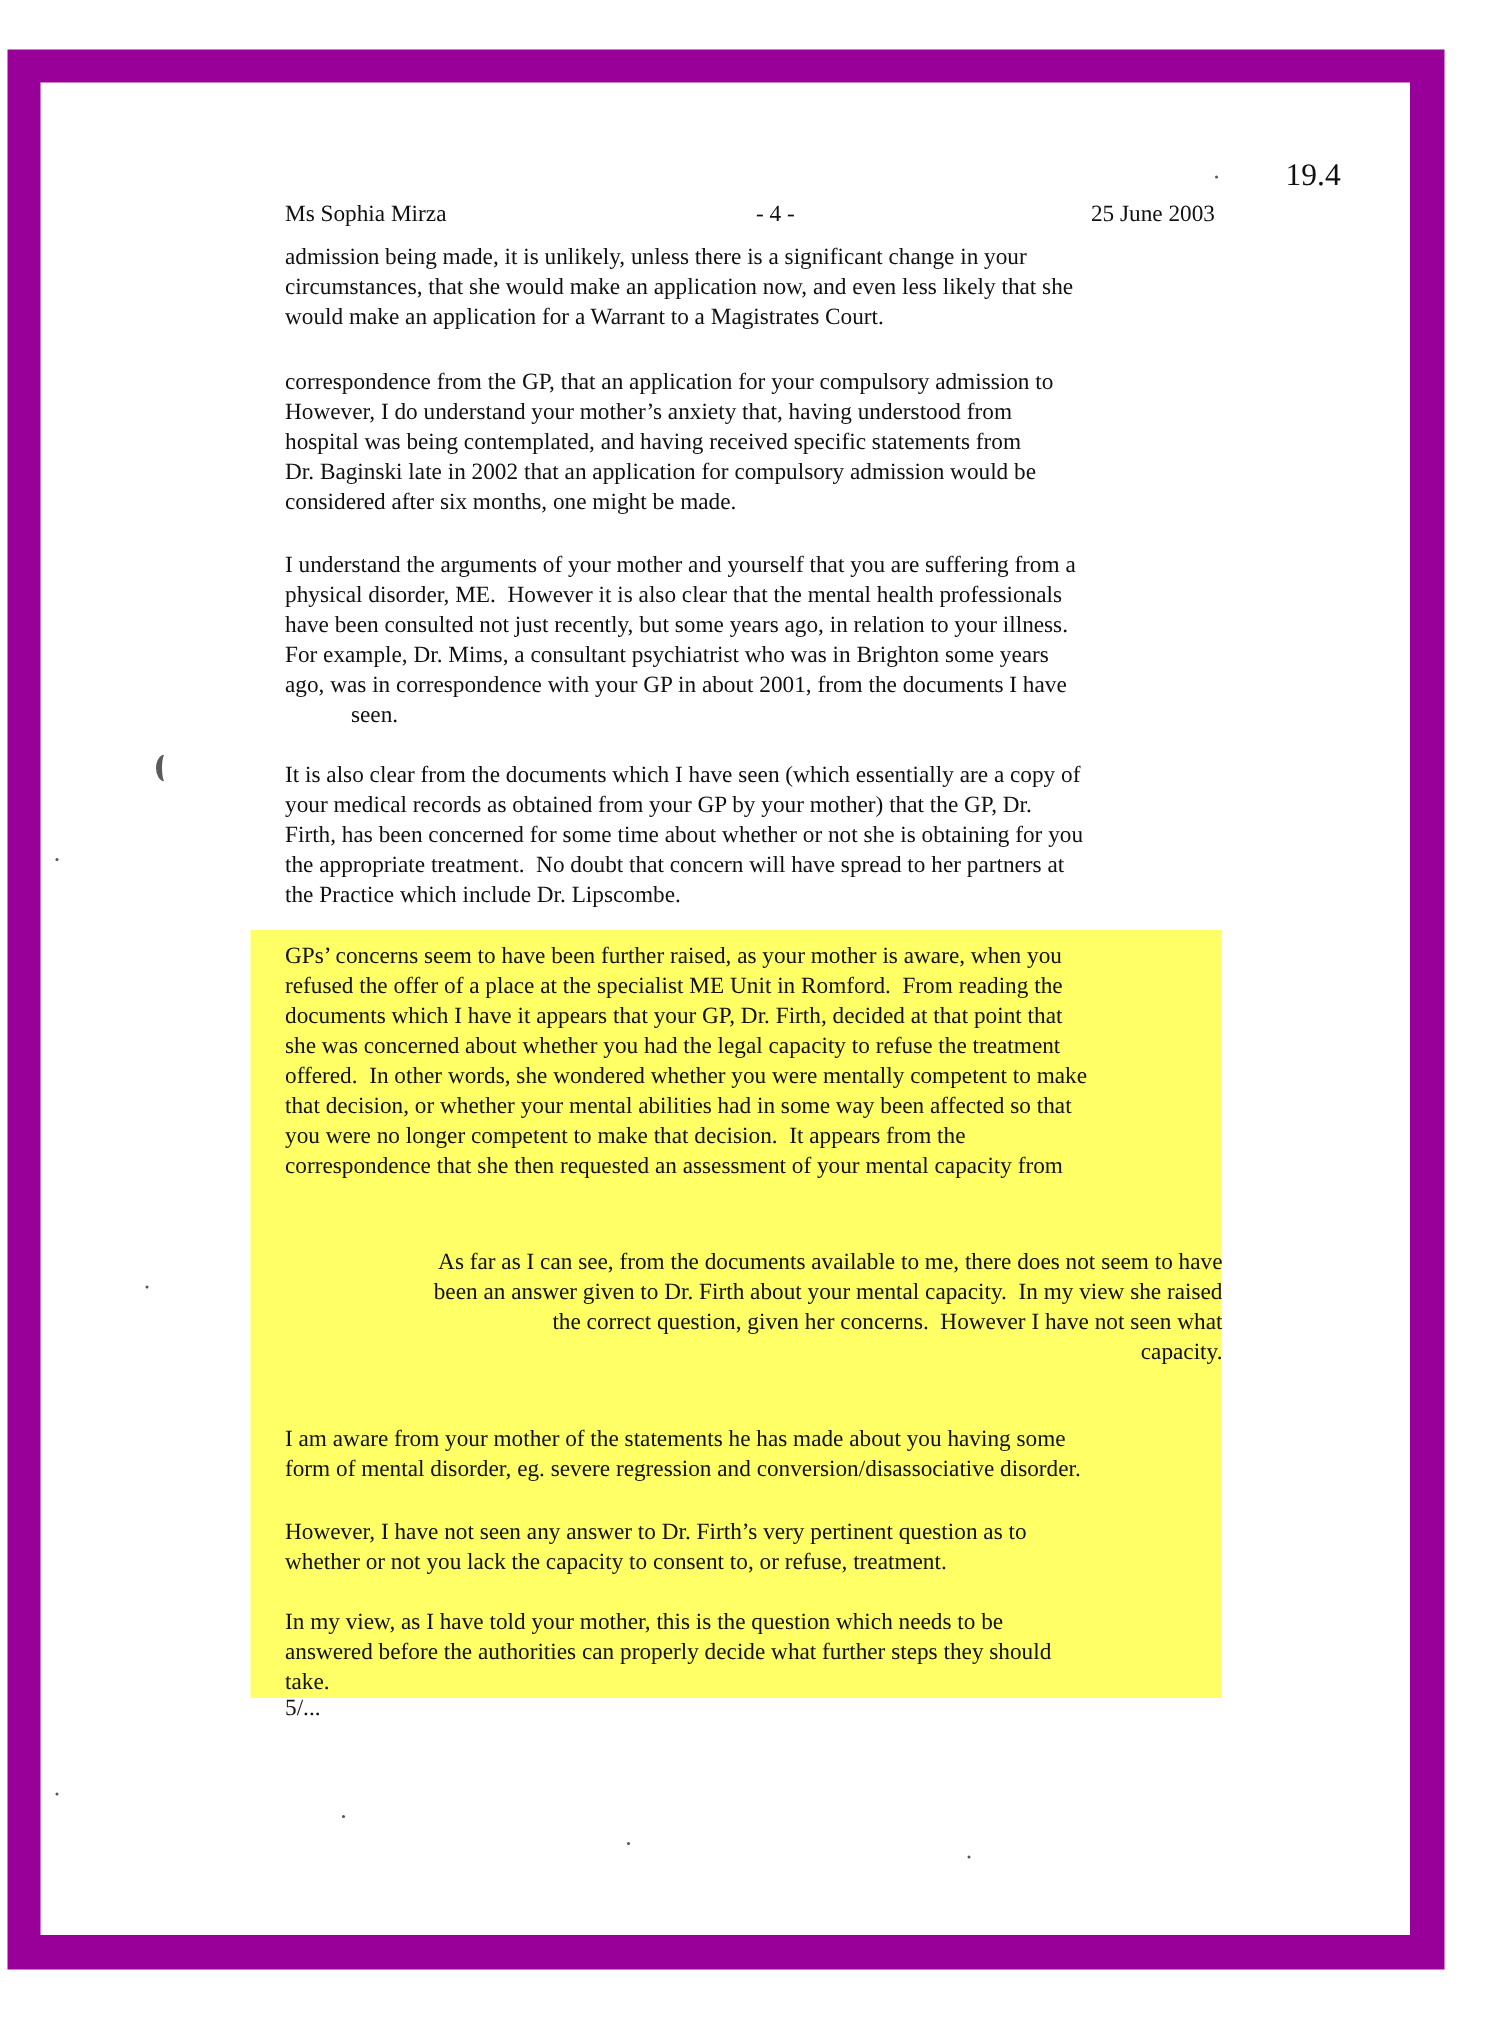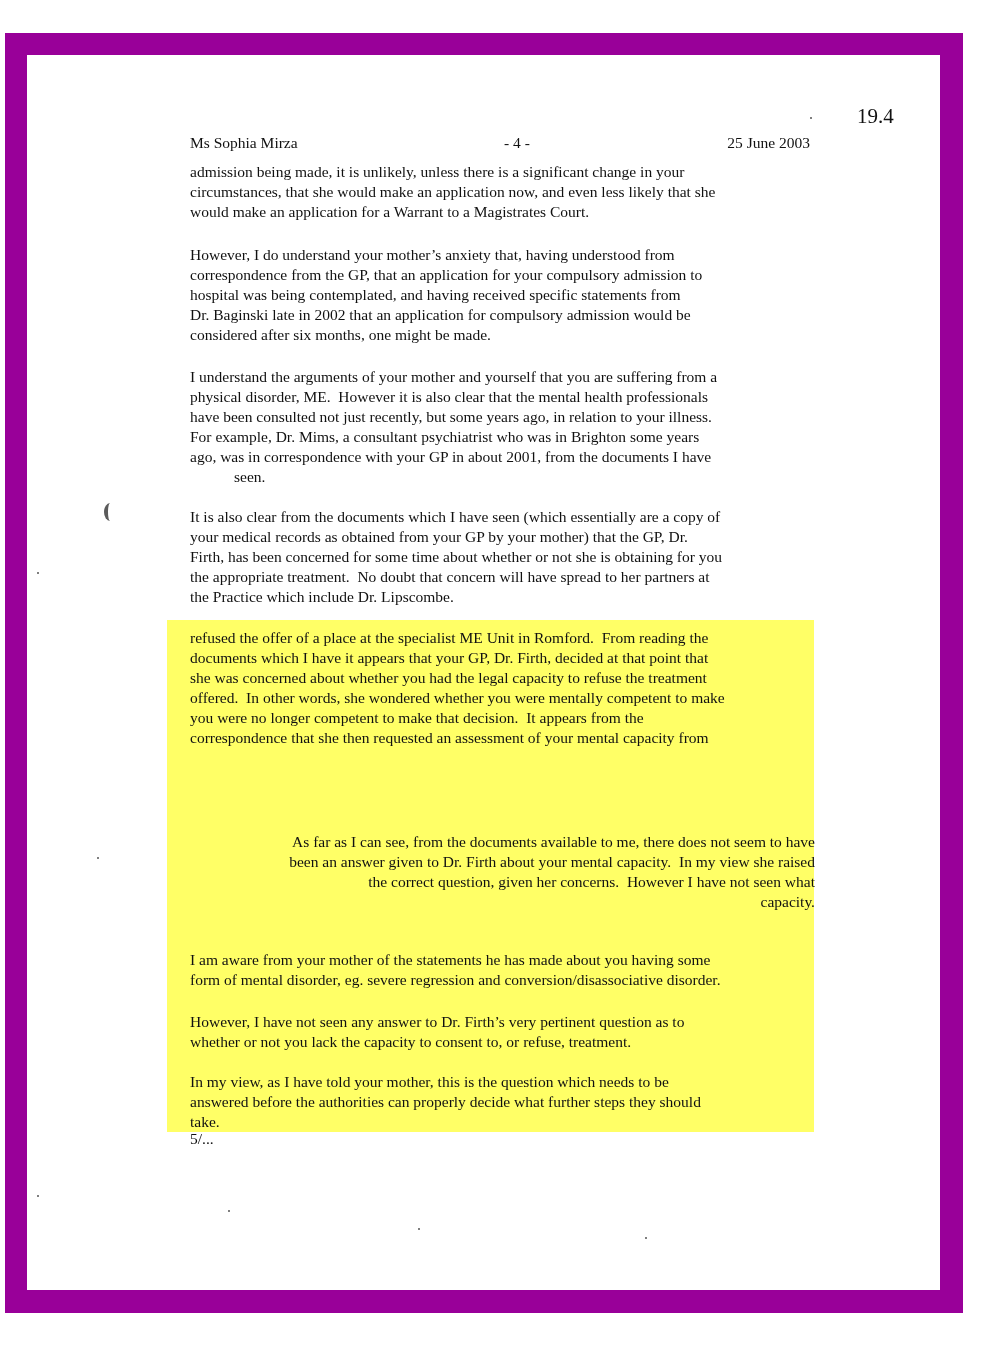--- a/index.html
+++ b/index.html
@@ -115,46 +115,48 @@
 
 <div class="highlight"></div>
 
 <div id="paragraphs">
     <div class="body-text" style="top: 162px;">
       <div class="para" style="height: 20px; white-space: pre;">admission being made, it is unlikely, unless there is a significant change in your</div>
       <div class="para" style="height: 20px; white-space: pre;">circumstances, that she would make an application now, and even less likely that she</div>
       <div class="para" style="height: 20px; white-space: pre;">would make an application for a Warrant to a Magistrates Court.</div>
     </div>
     <div class="body-text" style="top: 245px;">
+      <div class="para" style="height: 20px; white-space: pre;">correspondence from the GP, that an application for your compulsory admission to</div>
       <div class="para" style="height: 20px; white-space: pre;">However, I do understand your mother’s anxiety that, having understood from</div>
-      <div class="para" style="height: 20px; white-space: pre;">correspondence from the GP, that an application for your compulsory admission to</div>
       <div class="para" style="height: 20px; white-space: pre;">hospital was being contemplated, and having received specific statements from</div>
       <div class="para" style="height: 20px; white-space: pre;">Dr. Baginski late in 2002 that an application for compulsory admission would be</div>
       <div class="para" style="height: 20px; white-space: pre;">considered after six months, one might be made.</div>
     </div>
     <div class="body-text" style="top: 367px;">
       <div class="para" style="height: 20px; white-space: pre;">I understand the arguments of your mother and yourself that you are suffering from a</div>
       <div class="para" style="height: 20px; white-space: pre;">physical disorder, ME.  However it is also clear that the mental health professionals</div>
       <div class="para" style="height: 20px; white-space: pre;">have been consulted not just recently, but some years ago, in relation to your illness.</div>
       <div class="para" style="height: 20px; white-space: pre;">For example, Dr. Mims, a consultant psychiatrist who was in Brighton some years</div>
       <div class="para" style="height: 20px; white-space: pre;">ago, was in correspondence with your GP in about 2001, from the documents I have</div>
       <div class="para" style="height: 20px; white-space: pre; margin-left: 44px;">seen.</div>
     </div>
     <div class="body-text" style="top: 507px;">
       <div class="para" style="height: 20px; white-space: pre;">It is also clear from the documents which I have seen (which essentially are a copy of</div>
       <div class="para" style="height: 20px; white-space: pre;">your medical records as obtained from your GP by your mother) that the GP, Dr.</div>
       <div class="para" style="height: 20px; white-space: pre;">Firth, has been concerned for some time about whether or not she is obtaining for you</div>
       <div class="para" style="height: 20px; white-space: pre;">the appropriate treatment.  No doubt that concern will have spread to her partners at</div>
       <div class="para" style="height: 20px; white-space: pre;">the Practice which include Dr. Lipscombe.</div>
     </div>
     <div class="hl-text" style="top: 628px;">
+      <div class="para" style="height: 20px; white-space: pre;">GPs’ concerns seem to have been further raised, as your mother is aware, when you</div>
       <div class="para" style="height: 20px; white-space: pre;">refused the offer of a place at the specialist ME Unit in Romford.  From reading the</div>
       <div class="para" style="height: 20px; white-space: pre;">documents which I have it appears that your GP, Dr. Firth, decided at that point that</div>
       <div class="para" style="height: 20px; white-space: pre;">she was concerned about whether you had the legal capacity to refuse the treatment</div>
       <div class="para" style="height: 20px; white-space: pre;">offered.  In other words, she wondered whether you were mentally competent to make</div>
+      <div class="para" style="height: 20px; white-space: pre;">that decision, or whether your mental abilities had in some way been affected so that</div>
       <div class="para" style="height: 20px; white-space: pre;">you were no longer competent to make that decision.  It appears from the</div>
       <div class="para" style="height: 20px; white-space: pre;">correspondence that she then requested an assessment of your mental capacity from</div>
     </div>
     <div class="hl-text" style="top: 832px; text-align: right;">
       <div class="para" style="height: 20px; white-space: pre;">As far as I can see, from the documents available to me, there does not seem to have</div>
       <div class="para" style="height: 20px; white-space: pre;">been an answer given to Dr. Firth about your mental capacity.  In my view she raised</div>
       <div class="para" style="height: 20px; white-space: pre;">the correct question, given her concerns.  However I have not seen what</div>
       <div class="para" style="height: 20px; white-space: pre;">capacity.</div>
     </div>
     <div class="hl-text" style="top: 950px;">

